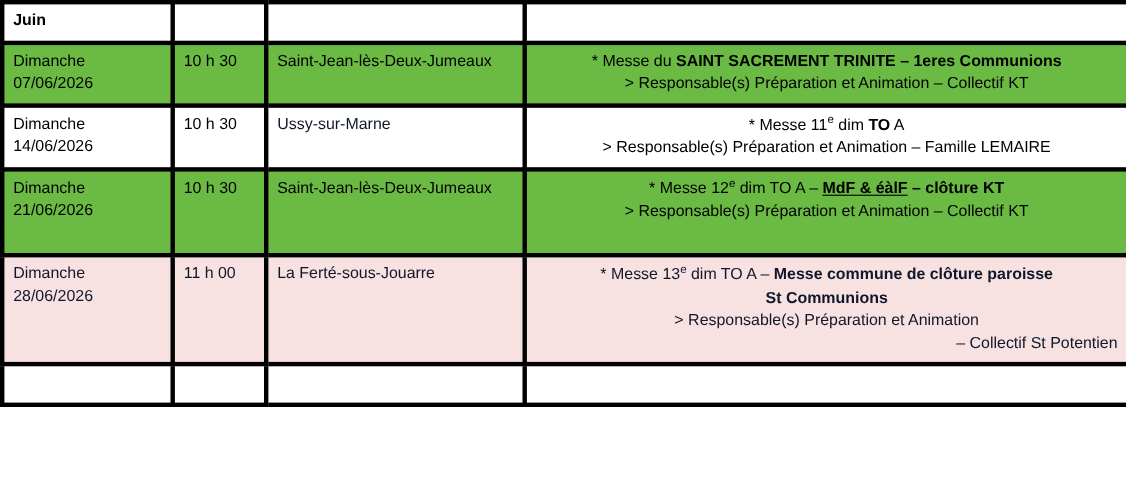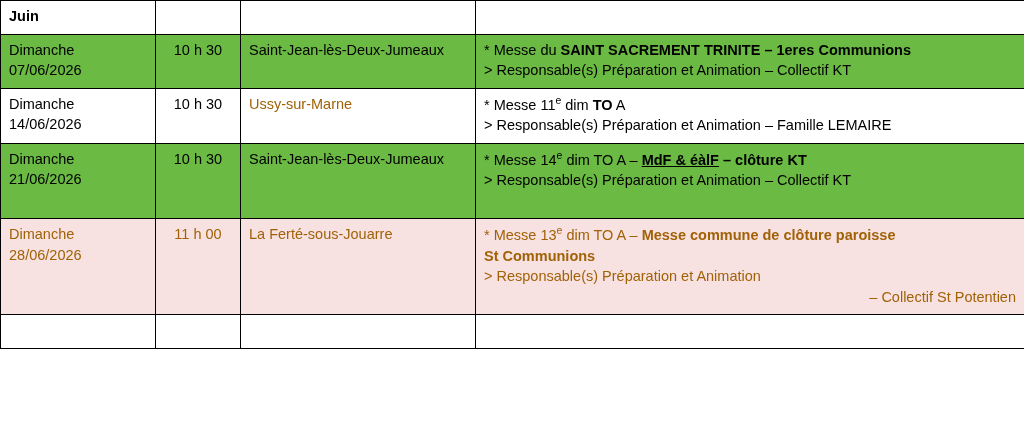--- a/index.html
+++ b/index.html
@@ -19,44 +19,44 @@
     border-collapse: collapse;
     width: 1024px;
     table-layout: fixed;
   }
   table.schedule col.c-date { width: 155px; }
   table.schedule col.c-time { width: 85px; }
   table.schedule col.c-place { width: 235px; }
   table.schedule col.c-desc { width: 549px; }
 
   table.schedule td {
-    border: 1px solid #000000;
+    border: 4px solid #000000;
     vertical-align: top;
     padding: 5px 8px 7px 8px;
     line-height: 1.42;
   }
   .cell-date { white-space: pre-line; }
-  .cell-time { text-align: center; white-space: nowrap; }
+  .cell-time { white-space: nowrap; }
   .cell-place { white-space: pre-line; }
   .cell-desc { }
 
   
   .bg-white  { background: #ffffff; }
   .bg-green  { background: #6aba44; }
   .bg-yellow { background: #fdf7d3; }
   .bg-blue   { background: #dae8f2; }
   .bg-pink   { background: #f7e1e1; }
 
   
   .t-black { color: #000000; }
-  .t-red   { color: #a16207; }
+  .t-red   { color: #0f172a; }
 
   .month-label { font-weight: bold; }
 
-  .line { display: block; }
+  .line { display: block; text-align: center; }
   .b { font-weight: bold; }
   .u { text-decoration: underline; }
   .sup { font-size: 0.72em; vertical-align: super; }
   .right { display: block; text-align: right; }
   .empty-tall td { height: 18px; }
 </style>
 </head>
 <body>
 
 <table class="schedule">
@@ -100,21 +100,21 @@
     </tr>
 
 
 
     <tr>
       <td class="bg-green t-black cell-date">Dimanche
 21/06/2026</td>
       <td class="bg-green t-black cell-time">10 h 30</td>
       <td class="bg-green t-black cell-place">Saint-Jean-lès-Deux-Jumeaux</td>
       <td class="bg-green t-black cell-desc">
-        <span class="line"><span>* Messe 14</span><span class="sup">e</span><span> dim TO A – </span><span class="b u">MdF &amp; éàlF</span><span class="b"> – clôture KT</span></span>
+        <span class="line"><span>* Messe 12</span><span class="sup">e</span><span> dim TO A – </span><span class="b u">MdF &amp; éàlF</span><span class="b"> – clôture KT</span></span>
         <span class="line">&gt; Responsable(s) Préparation et Animation – Collectif KT</span>
         <span class="line">&nbsp;</span>
       </td>
     </tr>
 
     <tr>
       <td class="bg-pink t-red cell-date">Dimanche
 28/06/2026</td>
       <td class="bg-pink t-red cell-time">11 h 00</td>
       <td class="bg-pink t-red cell-place">La Ferté-sous-Jouarre</td>

